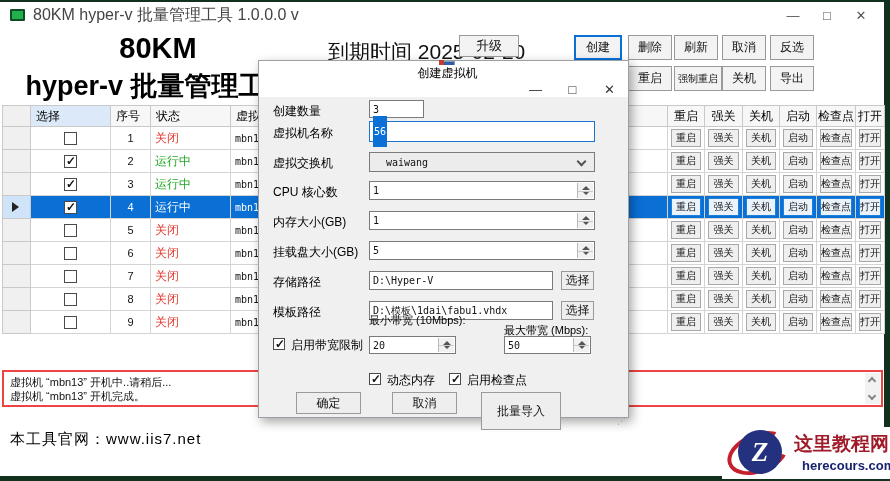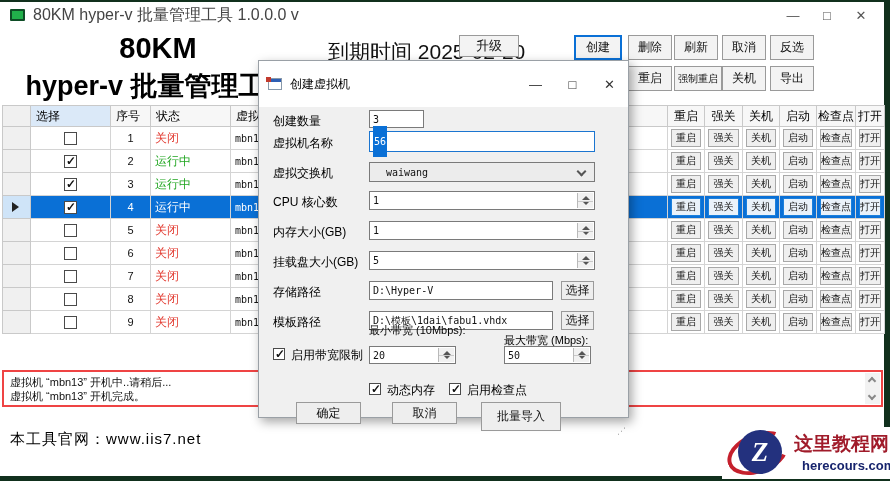--- a/index.html
+++ b/index.html
@@ -64,21 +64,21 @@
   .statusbox { position:absolute; left:2px; top:368px; width:881px; height:37px; background:#fff; border:2px solid #ef4444; font-size:11px; line-height:14px; color:#111; padding:3px 20px 0 6px; }
   .statusbox .sbar { position:absolute; right:1px; top:1px; bottom:1px; width:15px; background:#f2f2f2; }
   .sbar .chev { position:absolute; left:4px; width:6px; height:6px; border-right:2px solid #888; border-bottom:2px solid #888; }
   .sbar .up { top:5px; transform:rotate(-135deg); }
   .sbar .dn { bottom:5px; transform:rotate(45deg); }
 
   .footer-site { position:absolute; left:10px; top:428px; font-size:15px; color:#000; letter-spacing:1px; }
 
   
   .dialog { position:absolute; left:258px; top:60px; width:371px; height:358px; background:#f0f0f0; border:1px solid #9aa0a6; box-shadow:3px 4px 10px rgba(0,0,0,.35); }
-  .dlg-titlebar { height:46px; background:#fff; display:flex; align-items:center; }
+  .dlg-titlebar { height:36px; background:#fff; display:flex; align-items:center;flex-direction:column; }
   .dlg-icon { margin-left:9px; width:14px; height:12px; background:#fff; border:1px solid #8899aa; position:relative; }
   .dlg-icon::before { content:""; position:absolute; left:0; top:0; right:0; height:3px; background:#2f5fb3; }
   .dlg-icon::after { content:""; position:absolute; left:-3px; top:-2px; width:5px; height:5px; background:#c23b2e; }
   .dlg-title { margin-left:8px; font-size:12px; color:#000; }
   .dlg-controls { margin-left:auto; display:flex; }
   .dlg-controls span { width:37px; text-align:center; font-size:13px; color:#333; cursor:default; }
   .dlg-body { position:relative; height:329px; }
 
   .dlg-label { position:absolute; left:14px; font-size:12px; color:#000; }
   .dlg-smalllabel { position:absolute; font-size:11px; color:#000; }
@@ -501,21 +501,21 @@
       <span class="cb checked"></span>
       <span>动态内存</span>
     </div>
     <div class="dcb" style="left:190px; top:276px">
       <span class="cb checked"></span>
       <span>启用检查点</span>
     </div>
 
     <div class="dbtn" style="left:37px;  top:295px; width:65px; height:22px">确定</div>
     <div class="dbtn" style="left:133px; top:295px; width:65px; height:22px">取消</div>
-    <div class="dbtn" style="left:222px; top:295px; width:80px; height:29px">批量导入</div>
+    <div class="dbtn" style="left:222px; top:295px; width:80px; height:38px">批量导入</div>
     <div class="grip">⋰</div>
   </div>
 </div>
 
 <div class="watermark">
   <div class="wm-swoosh"></div>
   <div class="wm-circle">Z</div>
   <div class="wm-title">这里教程网</div>
   <div class="wm-domain">herecours.com</div>
 </div>

